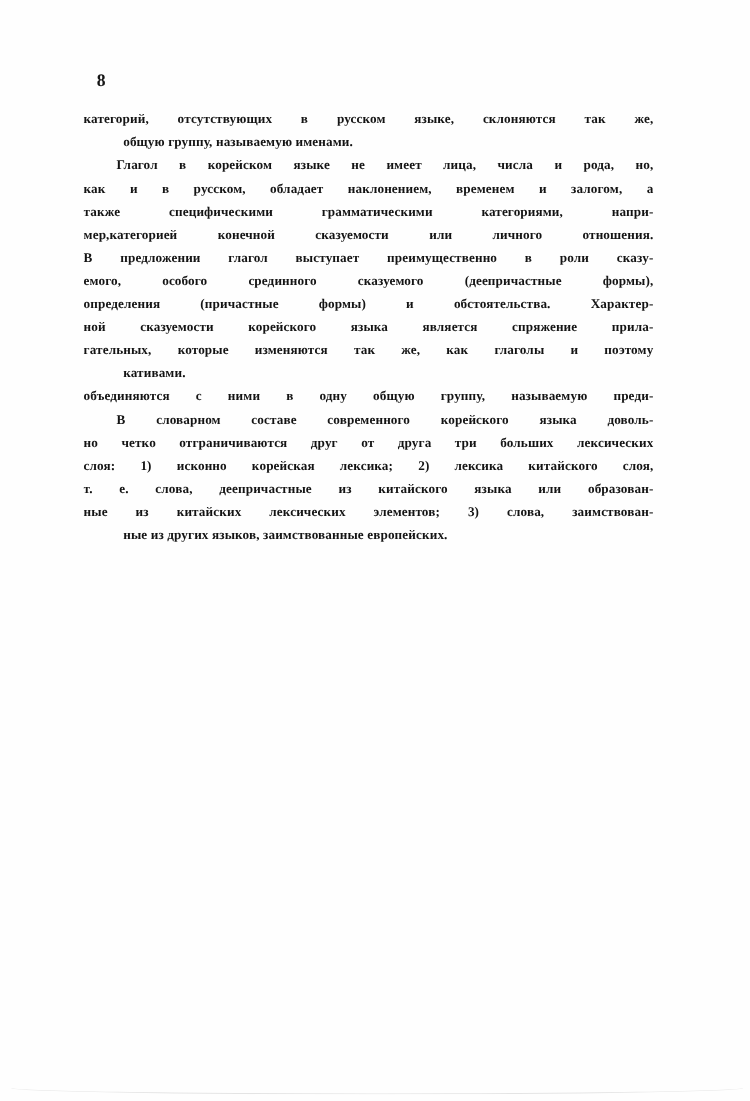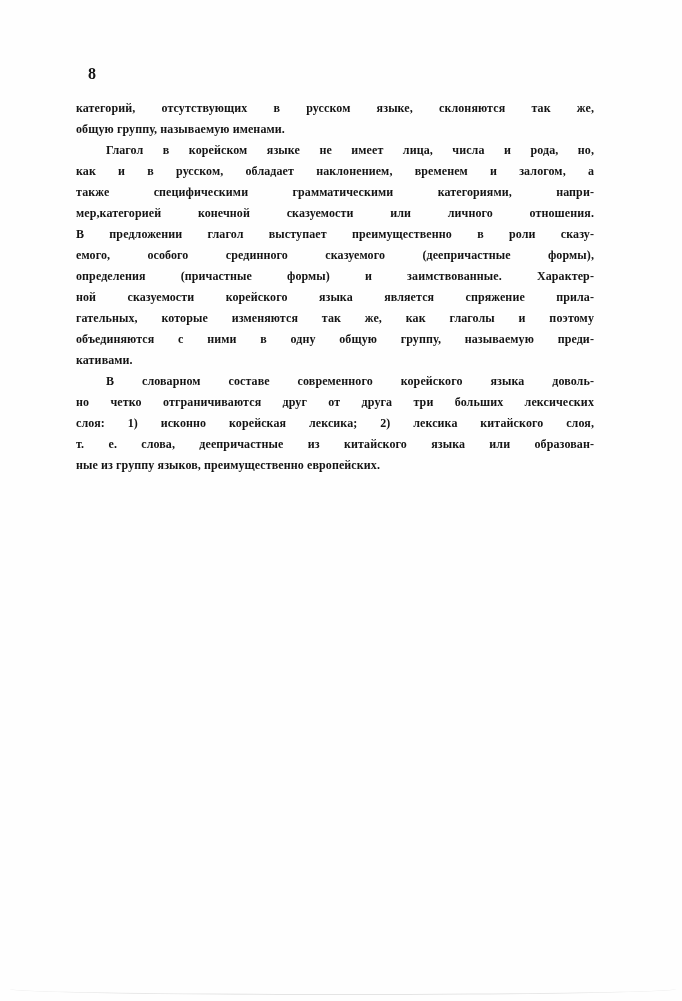--- a/index.html
+++ b/index.html
@@ -48,20 +48,21 @@
   .line {
     height: 21px;
     overflow: hidden;
     text-align: justify;
     text-align-last: justify;
     white-space: normal;
   }
 
   .line.last {
     text-align-last: left;
+    margin-left: 36px;
   }
 
   .line.indent {
     text-indent: 30px;
   }
 
   
   .edge-shadow {
     position: absolute;
     left: 10px;
@@ -87,30 +88,31 @@
         <div class="line">категорий, отсутствующих в русском языке, склоняются так же,</div>
         <div class="line last">общую группу, называемую именами.</div>
       </div>
       <div class="para">
         <div class="line indent">Глагол в корейском языке не имеет лица, числа и рода, но,</div>
         <div class="line">как и в русском, обладает наклонением, временем и залогом, а</div>
         <div class="line">также специфическими грамматическими категориями, напри-</div>
         <div class="line">мер,категорией конечной сказуемости или личного отношения.</div>
         <div class="line">В предложении глагол выступает преимущественно в роли сказу-</div>
         <div class="line">емого, особого срединного сказуемого (деепричастные формы),</div>
-        <div class="line">определения (причастные формы) и заимствованные. Характер-</div>
+        <div class="line">определения (причастные формы) и обстоятельства. Характер-</div>
         <div class="line">ной сказуемости корейского языка является спряжение прила-</div>
         <div class="line">гательных, которые изменяются так же, как глаголы и поэтому</div>
+        <div class="line last">кативами.</div>
         <div class="line">объединяются с ними в одну общую группу, называемую преди-</div>
-        <div class="line last">кативами.</div>
       </div>
       <div class="para">
         <div class="line indent">В словарном составе современного корейского языка доволь-</div>
         <div class="line">но четко отграничиваются друг от друга три больших лексических</div>
         <div class="line">слоя: 1) исконно корейская лексика; 2) лексика китайского слоя,</div>
         <div class="line">т. е. слова, деепричастные из китайского языка или образован-</div>
-        <div class="line last">ные из группу языков, преимущественно европейских.</div>
+        <div class="line">ные из китайских лексических элементов; 3) слова, заимствован-</div>
+        <div class="line last">ные из других языков, заимствованные европейских.</div>
       </div>
     </div>
 
   <div class="edge-shadow"></div>
 
 </div>
 
 </body></html>

